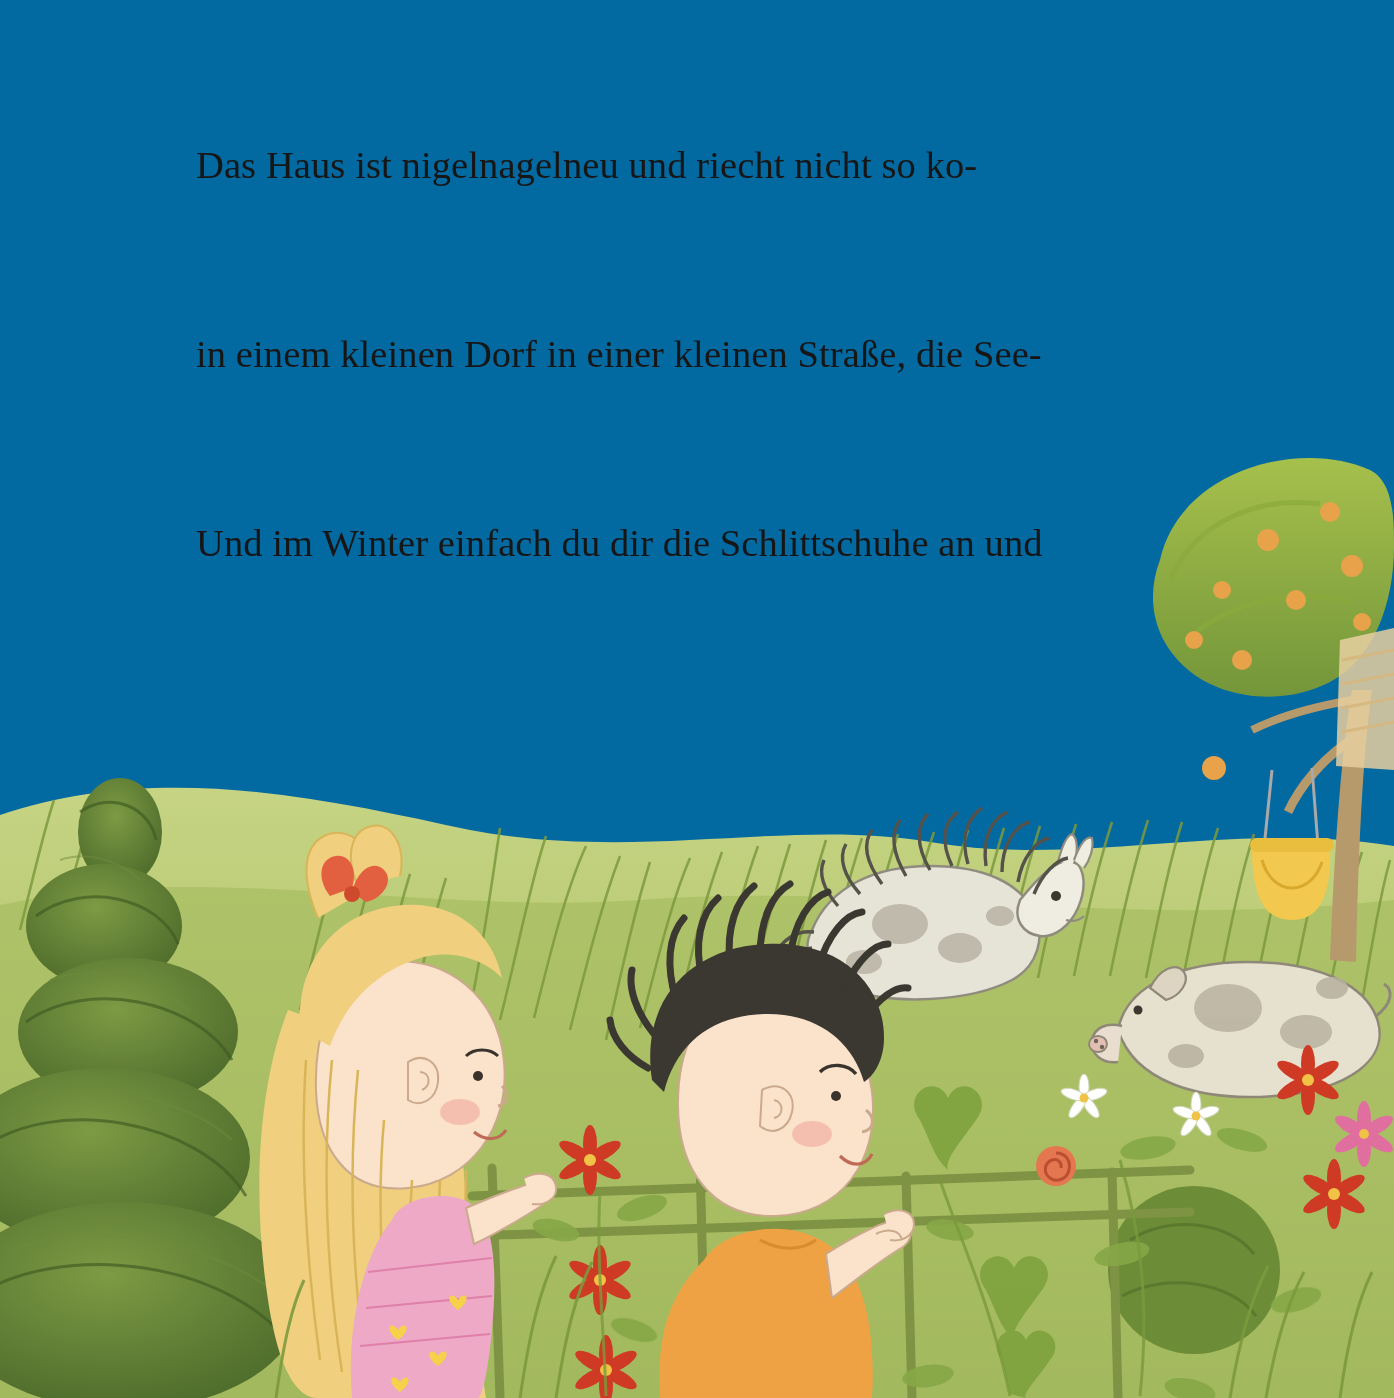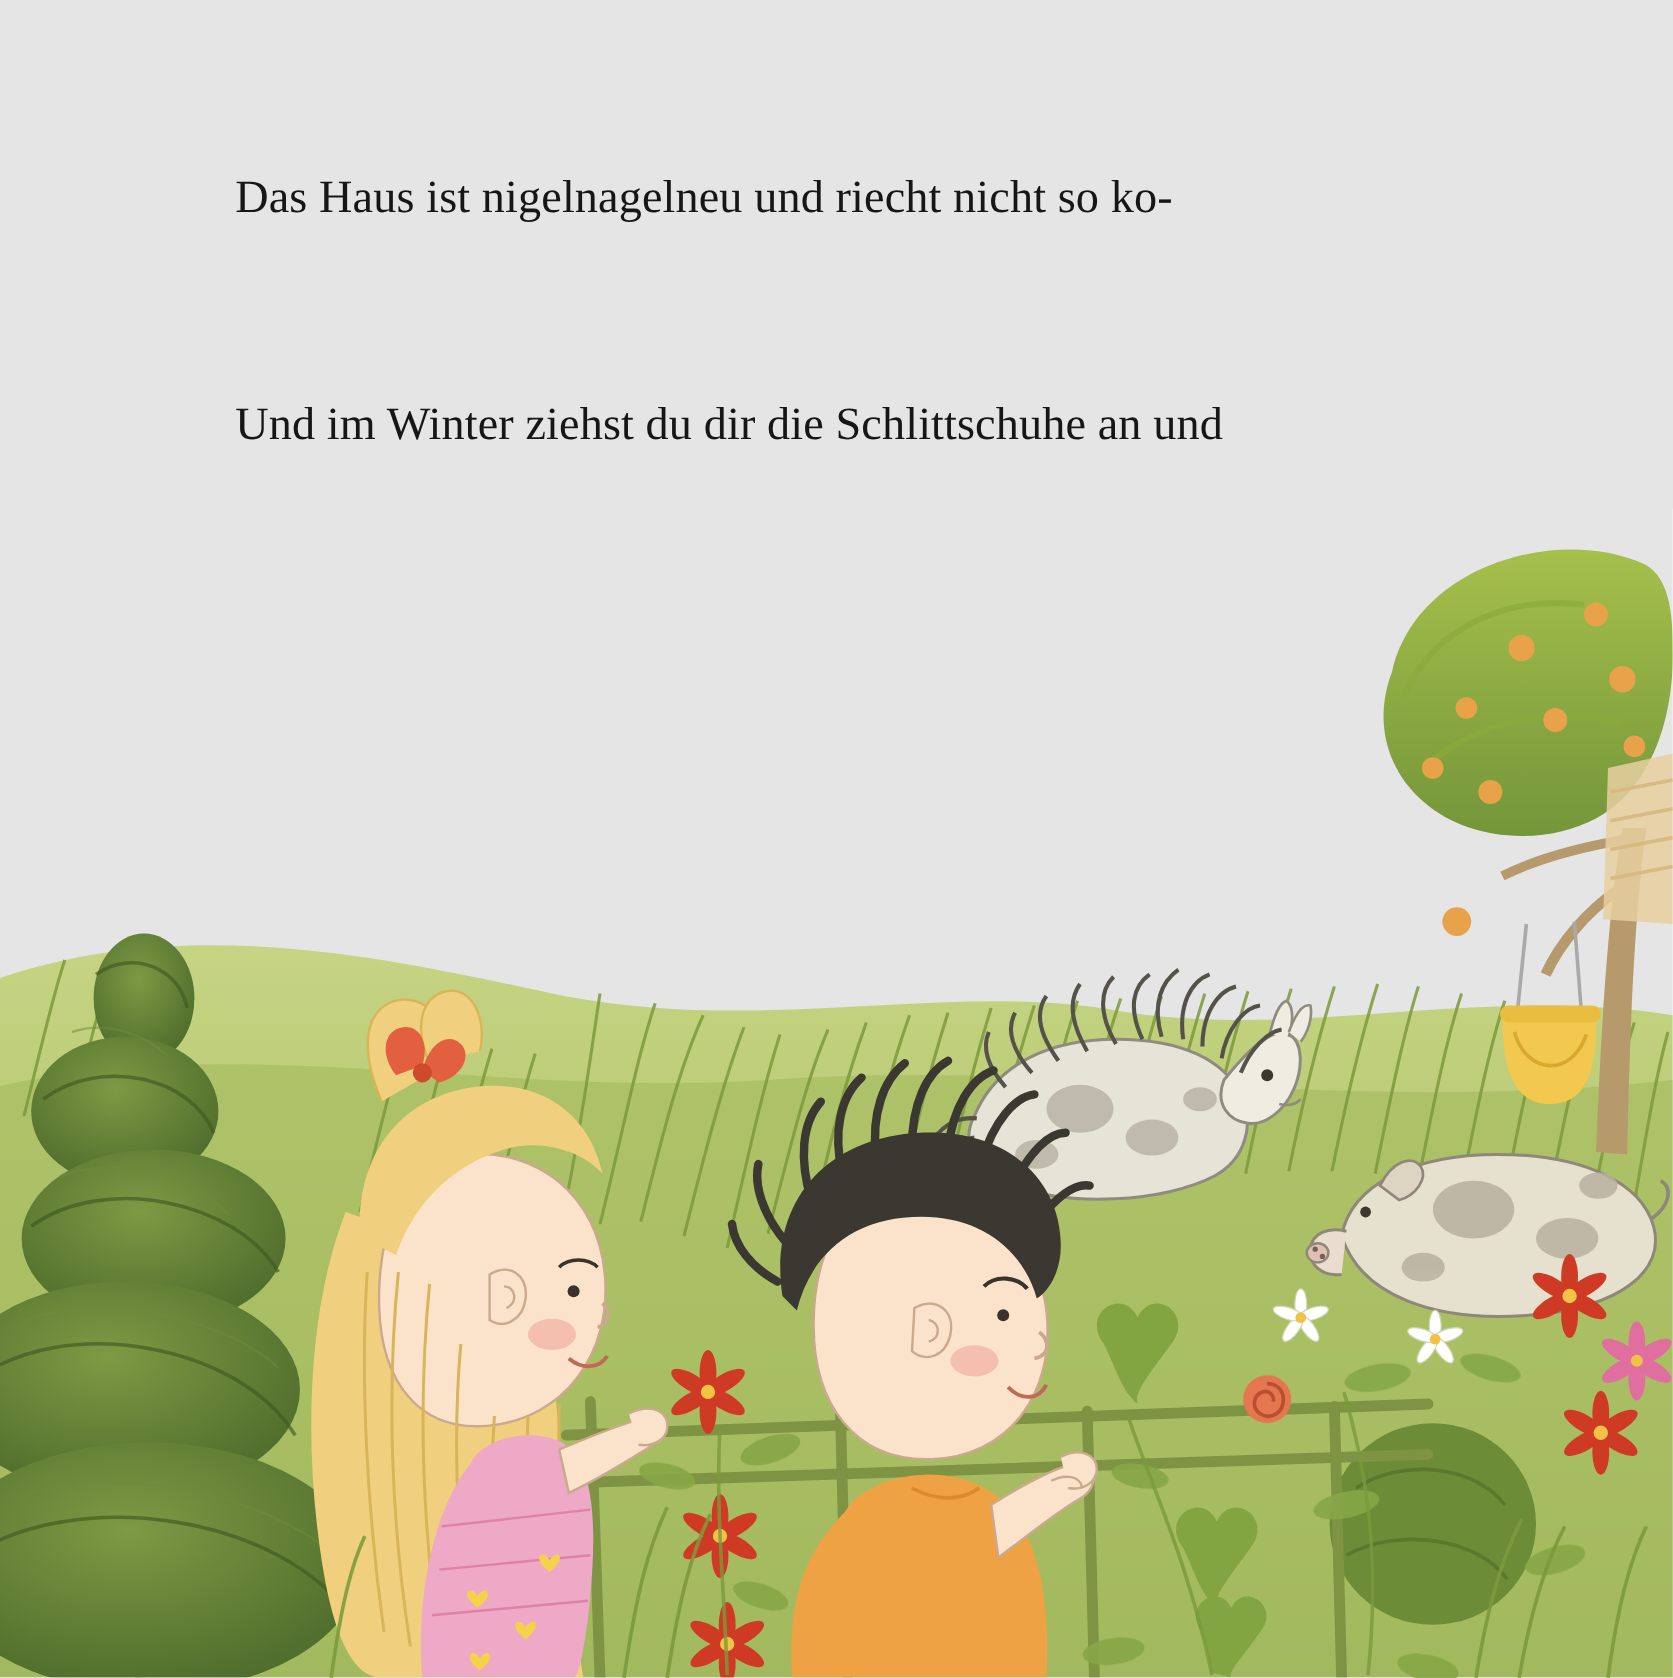--- a/index.html
+++ b/index.html
@@ -5,21 +5,21 @@
   html, body {
     margin: 0;
     padding: 0;
     background: #ffffff;
   }
   #page {
     position: relative;
     width: 1394px;
     height: 1398px;
     overflow: hidden;
-    background: #e5e5e5;
+    background: #0369a1;
     font-family: "Liberation Serif", "DejaVu Serif", serif;
   }
 
   
   .text-block {
     position: absolute;
     left: 196px;
     top: 8px;
     width: 1010px;
     z-index: 30;
@@ -459,18 +459,19 @@
           <path d="M276 1398 C 284 1340, 292 1306, 304 1280"></path>
         </g>
 
       </g>
     </svg>
   </div>
 
   <div class="text-block">
     <p class="para">
       <span class="line">Das Haus ist nigelnagelneu und riecht nicht so ko-</span>
-      <span class="line">Und im Winter ziehst du dir die Schlittschuhe an und</span>
+      <span class="line">in einem kleinen Dorf in einer kleinen Straße, die See-</span>
+      <span class="line">Und im Winter einfach du dir die Schlittschuhe an und</span>
     </p>
 
   </div>
 
 </div>
 
 </body></html>

